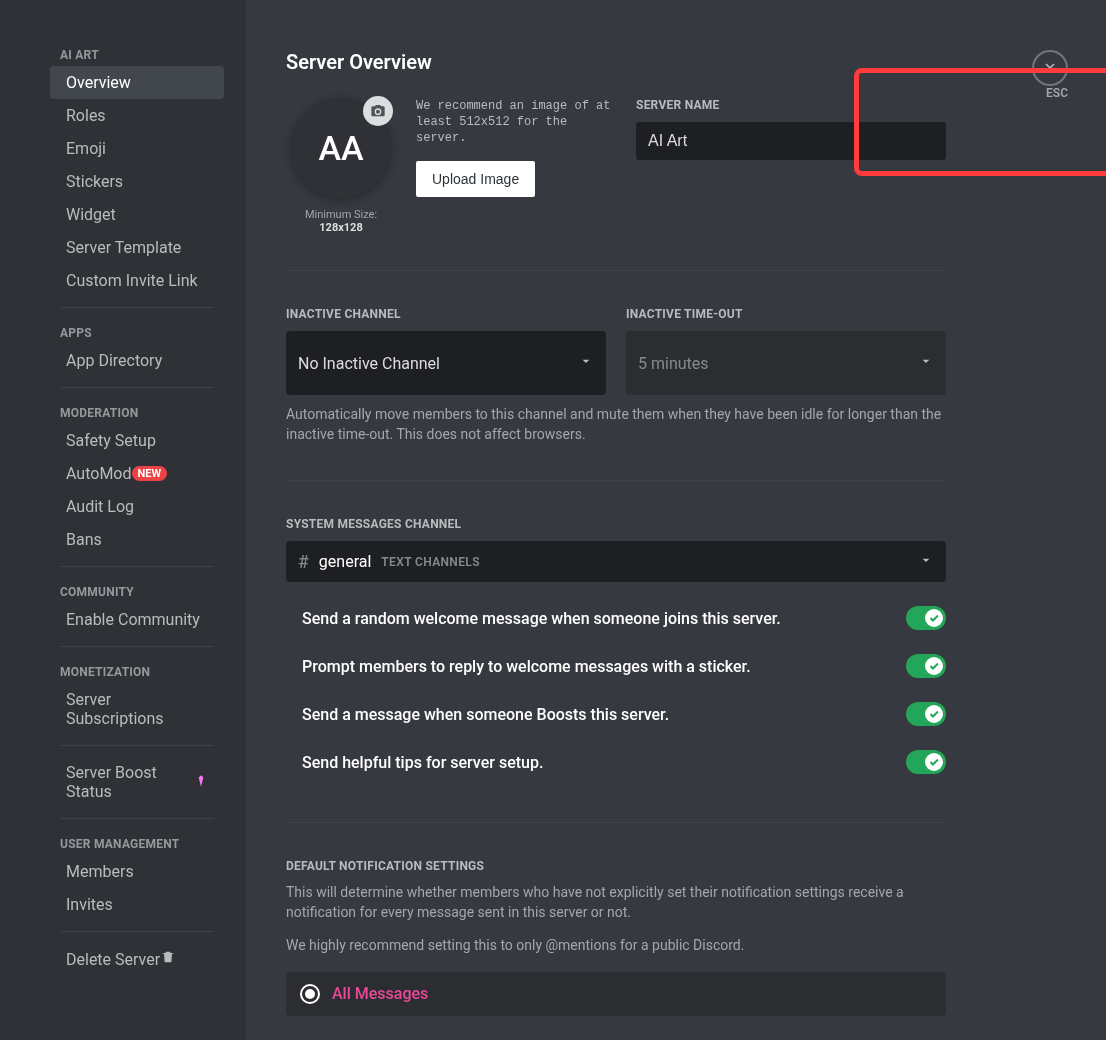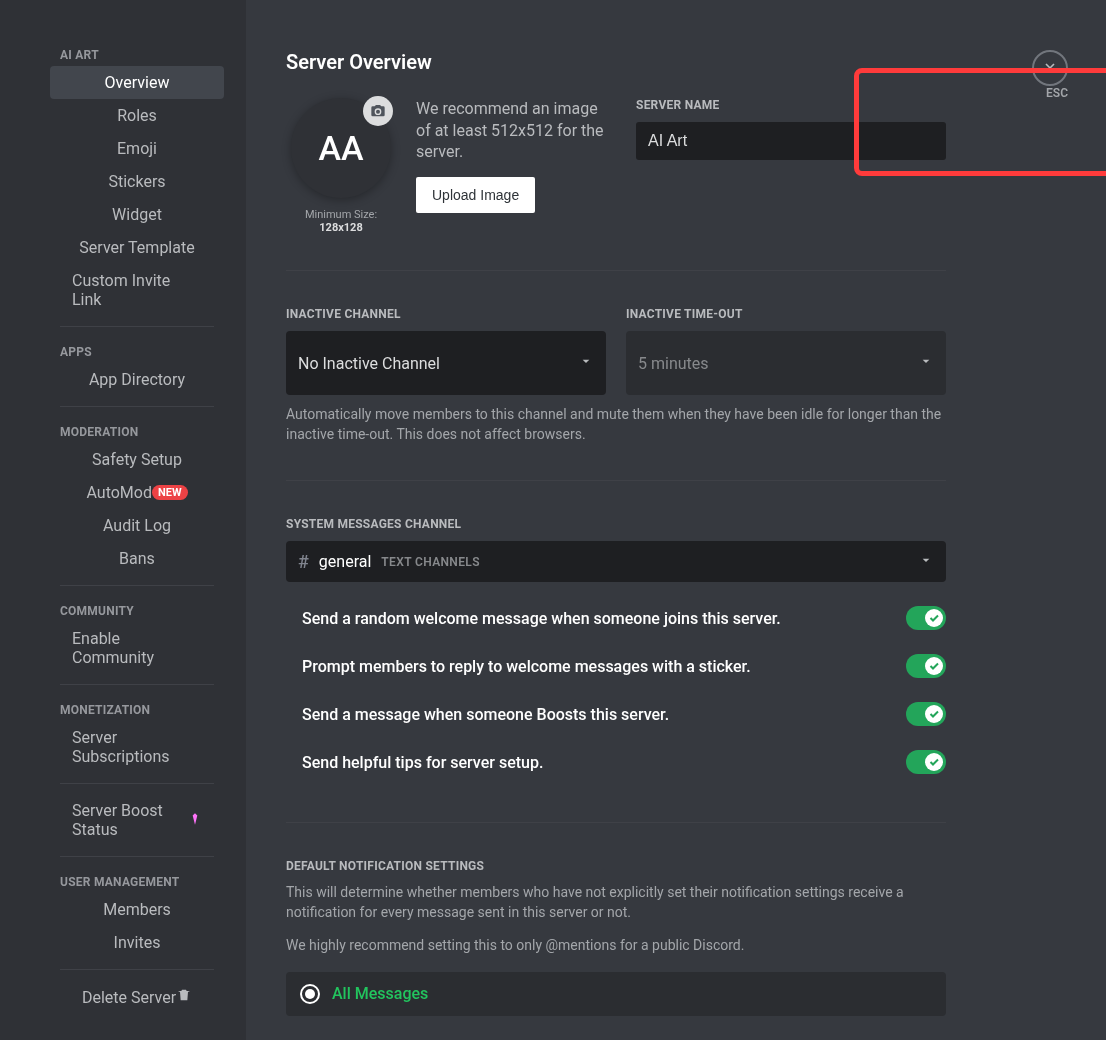--- a/index.html
+++ b/index.html
@@ -18,28 +18,28 @@
   }
   .sidebar-pad { padding-left: 42px; padding-right: 14px; }
   .section-header {
     font-size: 12px;
     font-weight: 700;
     color: #96989d;
     padding: 8px 10px 4px;
     letter-spacing: 0.02em;
   }
   .sidebar-item {
-    padding: 7px 22px;
+    padding: 7px 16px;
     font-size: 16px;
     color: #b9bbbe;
     border-radius: 4px;
     cursor: pointer;
     display: flex;
     align-items: center;
-    justify-content: center;
+    justify-content: flex-start;
   }
   .sidebar-item.active { background: #42464d; color: #fff; }
   .badge-new {
     background: #ed4245;
     color: #fff;
     font-size: 11px;
     font-weight: 700;
     padding: 1px 6px;
     border-radius: 8px;
   }
@@ -80,21 +80,21 @@
     position: absolute;
     top: -2px; right: -2px;
     width: 30px; height: 30px;
     border-radius: 50%;
     background: #dcddde;
     display: flex; align-items:center; justify-content:center;
   }
   .min-size { font-size: 11px; color: #a3a6aa; margin-top: 10px; }
   .min-size b { color:#dcddde; }
   .upload-col { display:flex; flex-direction:column; gap:14px; max-width: 200px;}
-  .rec-text { font-size: 16px; color: #b9bbbe; line-height:1.35; }
+  .rec-text { font-size: 12px; color: #b9bbbe; line-height:1.35;font-family:Liberation Mono, monospace; }
   .btn-white {
     background: #fff; color:#2e3338;
     border:none; border-radius:2px;
     padding: 10px 16px; font-size:14px; font-weight:500;
     width: fit-content; cursor:pointer;
   }
   .hl-box {
     position: absolute;
     border: 5px solid #ff3b3b;
     border-radius: 8px;
@@ -156,21 +156,21 @@
   .radio-row {
     background:#2b2d31; border-radius:4px;
     padding: 12px 14px; display:flex; align-items:center; gap:12px;
     cursor:pointer;
   }
   .radio-outer {
     width:20px;height:20px;border-radius:50%;
     border:2px solid #fff; display:flex;align-items:center;justify-content:center;
   }
   .radio-inner { width:10px;height:10px;border-radius:50%;background:#fff; }
-  .radio-label { color:#22c55e; font-size:16px; font-weight:500;}
+  .radio-label { color:#ec4899; font-size:16px; font-weight:500;}
   .close-area {
     position:absolute; top:50px; right:38px;
     display:flex; flex-direction:column; align-items:flex-end; 
   }
   .close-btn {
     width:36px;height:36px;border-radius:50%;
     border:2px solid #72767d;
     display:flex;align-items:center;justify-content:center;
     cursor:pointer; color:#b9bbbe;
   }

